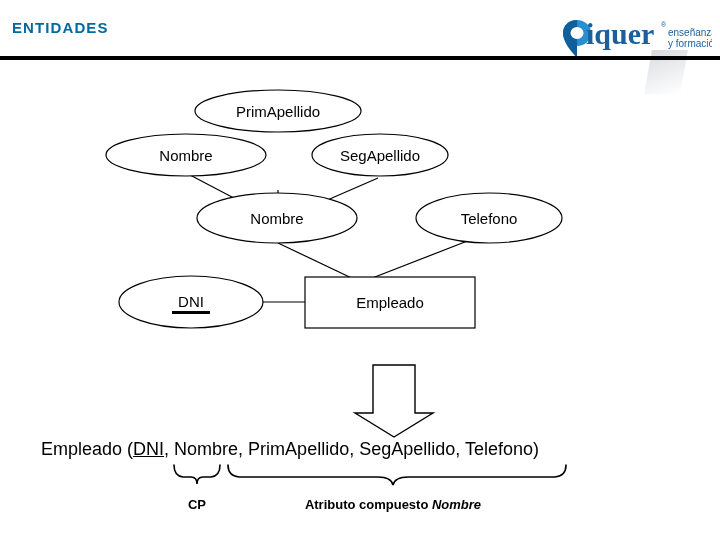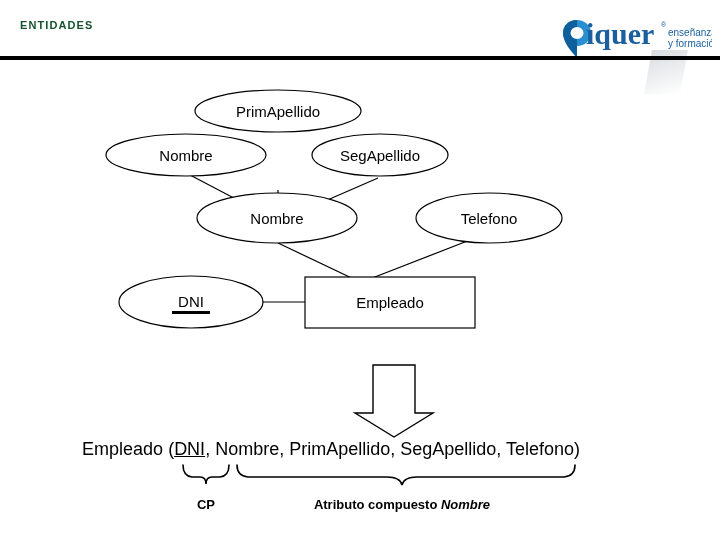--- a/index.html
+++ b/index.html
@@ -18,26 +18,26 @@
 
   
   #header {
     position: absolute;
     left: 0; top: 0;
     width: 720px;
     height: 62px;
   }
   #page-title {
     position: absolute;
-    left: 20px;
+    left: 12px;
     top: 19px;
-    font-size: 11px;
+    font-size: 15px;
     font-weight: bold;
     letter-spacing: 1.1px;
-    color: #14532d;
+    color: #0369a1;
   }
   #header-rule {
     position: absolute;
     left: 0;
     top: 56px;
     width: 720px;
     height: 4px;
     background: #000000;
   }
 
@@ -78,21 +78,21 @@
     font-size: 15px;
     fill: #000000;
   }
 
   
   #schema-line {
     position: absolute;
     left: 0;
     top: 439px;
     width: 580px;
-    text-align: right;
+    text-align: center;
     font-size: 18px;
     color: #000000;
     white-space: nowrap;
   }
   #schema-line .pk {
     text-decoration: underline;
   }
   .brace-label {
     font-size: 13px;
     font-weight: bold;
@@ -187,21 +187,21 @@
       <path d="M 373 305 L 373 353 L 355 353 L 394 377 L 433 353 L 415 353 L 415 305 Z" fill="#ffffff" stroke="#000000" stroke-width="1.4" stroke-linejoin="miter"></path>
     </g>
 
   </svg>
 </div>
 
 <div id="schema-line">
   <span>Empleado</span><span> (</span><span class="pk">DNI</span><span>, Nombre, PrimApellido, SegApellido, Telefono)</span>
 </div>
 
-<div style="position:absolute; left:12px; top:458px; width:636px; height:82px;">
+<div style="position:absolute; left:3px; top:458px; width:636px; height:82px;">
   <svg width="720" height="82" viewBox="0 0 720 82">
     <g fill="none" stroke="#000000" stroke-width="1.6" stroke-linecap="round">
 
       <path d="M 171 7 Q 171 18 180 19 L 188 19 Q 194 19 194 26 Q 194 19 200 19 L 208 19 Q 217 18 217 7"></path>
 
       <path d="M 225 7 Q 225 18 236 19 L 375 19 Q 388 19 390 27 Q 392 19 405 19 L 552 19 Q 563 18 563 7"></path>
     </g>
 
     <text class="brace-label" x="194" y="51" text-anchor="middle">CP</text>
 

